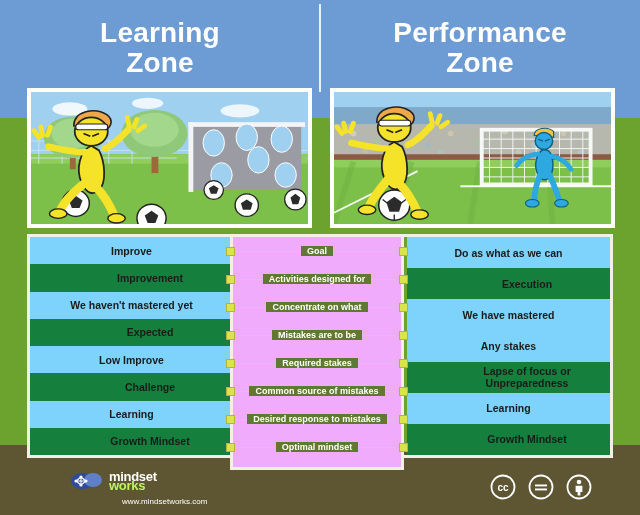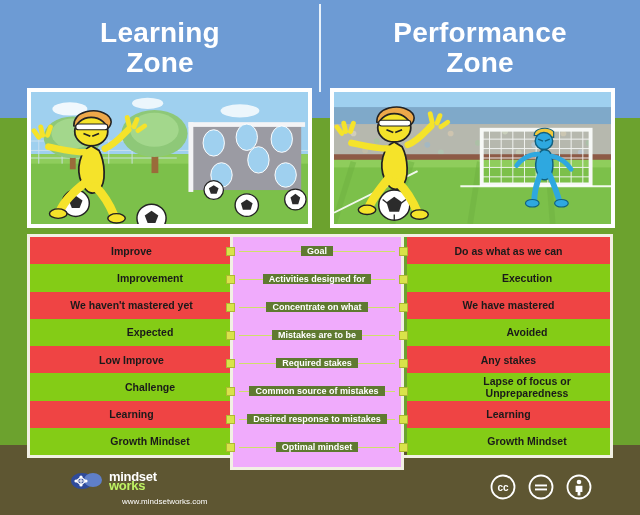--- a/index.html
+++ b/index.html
@@ -42,22 +42,22 @@
     border:3px solid #f2f0e4;box-sizing:border-box;
     display:flex;
   }
   .col-side{width:203px;display:flex;flex-direction:column;}
   .col-mid-spacer{width:174px;}
   .row{
     flex:1;display:flex;align-items:center;justify-content:center;
     color:#1a1a1a;font-size:10.5px;font-weight:bold;text-align:center;
     padding:0 4px;box-sizing:border-box;
   }
-  .row.dark{background:#ef4444;}
-  .row.light{background:#84cc16;padding-left:41px;}
+  .row.dark{background:#7dd3fc;}
+  .row.light{background:#15803d;padding-left:41px;}
 
   
   .center-col{
     position:absolute;left:230px;top:234px;width:174px;height:236px;
     background:#f0abfc;border:3px solid #f2f0e4;box-sizing:border-box;
     display:flex;flex-direction:column;
   }
   .c-row{
     height:28px;display:flex;align-items:center;justify-content:center;
     position:relative;color:#ffffff;font-size:9px;font-weight:bold;
@@ -286,21 +286,20 @@
       <div class="row dark">Learning</div>
       <div class="row light">Growth Mindset</div>
     </div>
 
     <div class="col-mid-spacer"></div>
 
     <div class="col-side">
       <div class="row dark">Do as what as we can</div>
       <div class="row light">Execution</div>
       <div class="row dark">We have mastered</div>
-      <div class="row light">Avoided</div>
       <div class="row dark">Any stakes</div>
       <div class="row light">Lapse of focus or Unpreparedness</div>
       <div class="row dark">Learning</div>
       <div class="row light">Growth Mindset</div>
     </div>
   </div>
 
   <div class="center-col">
     <div class="c-row">
       <div class="c-line"></div>

